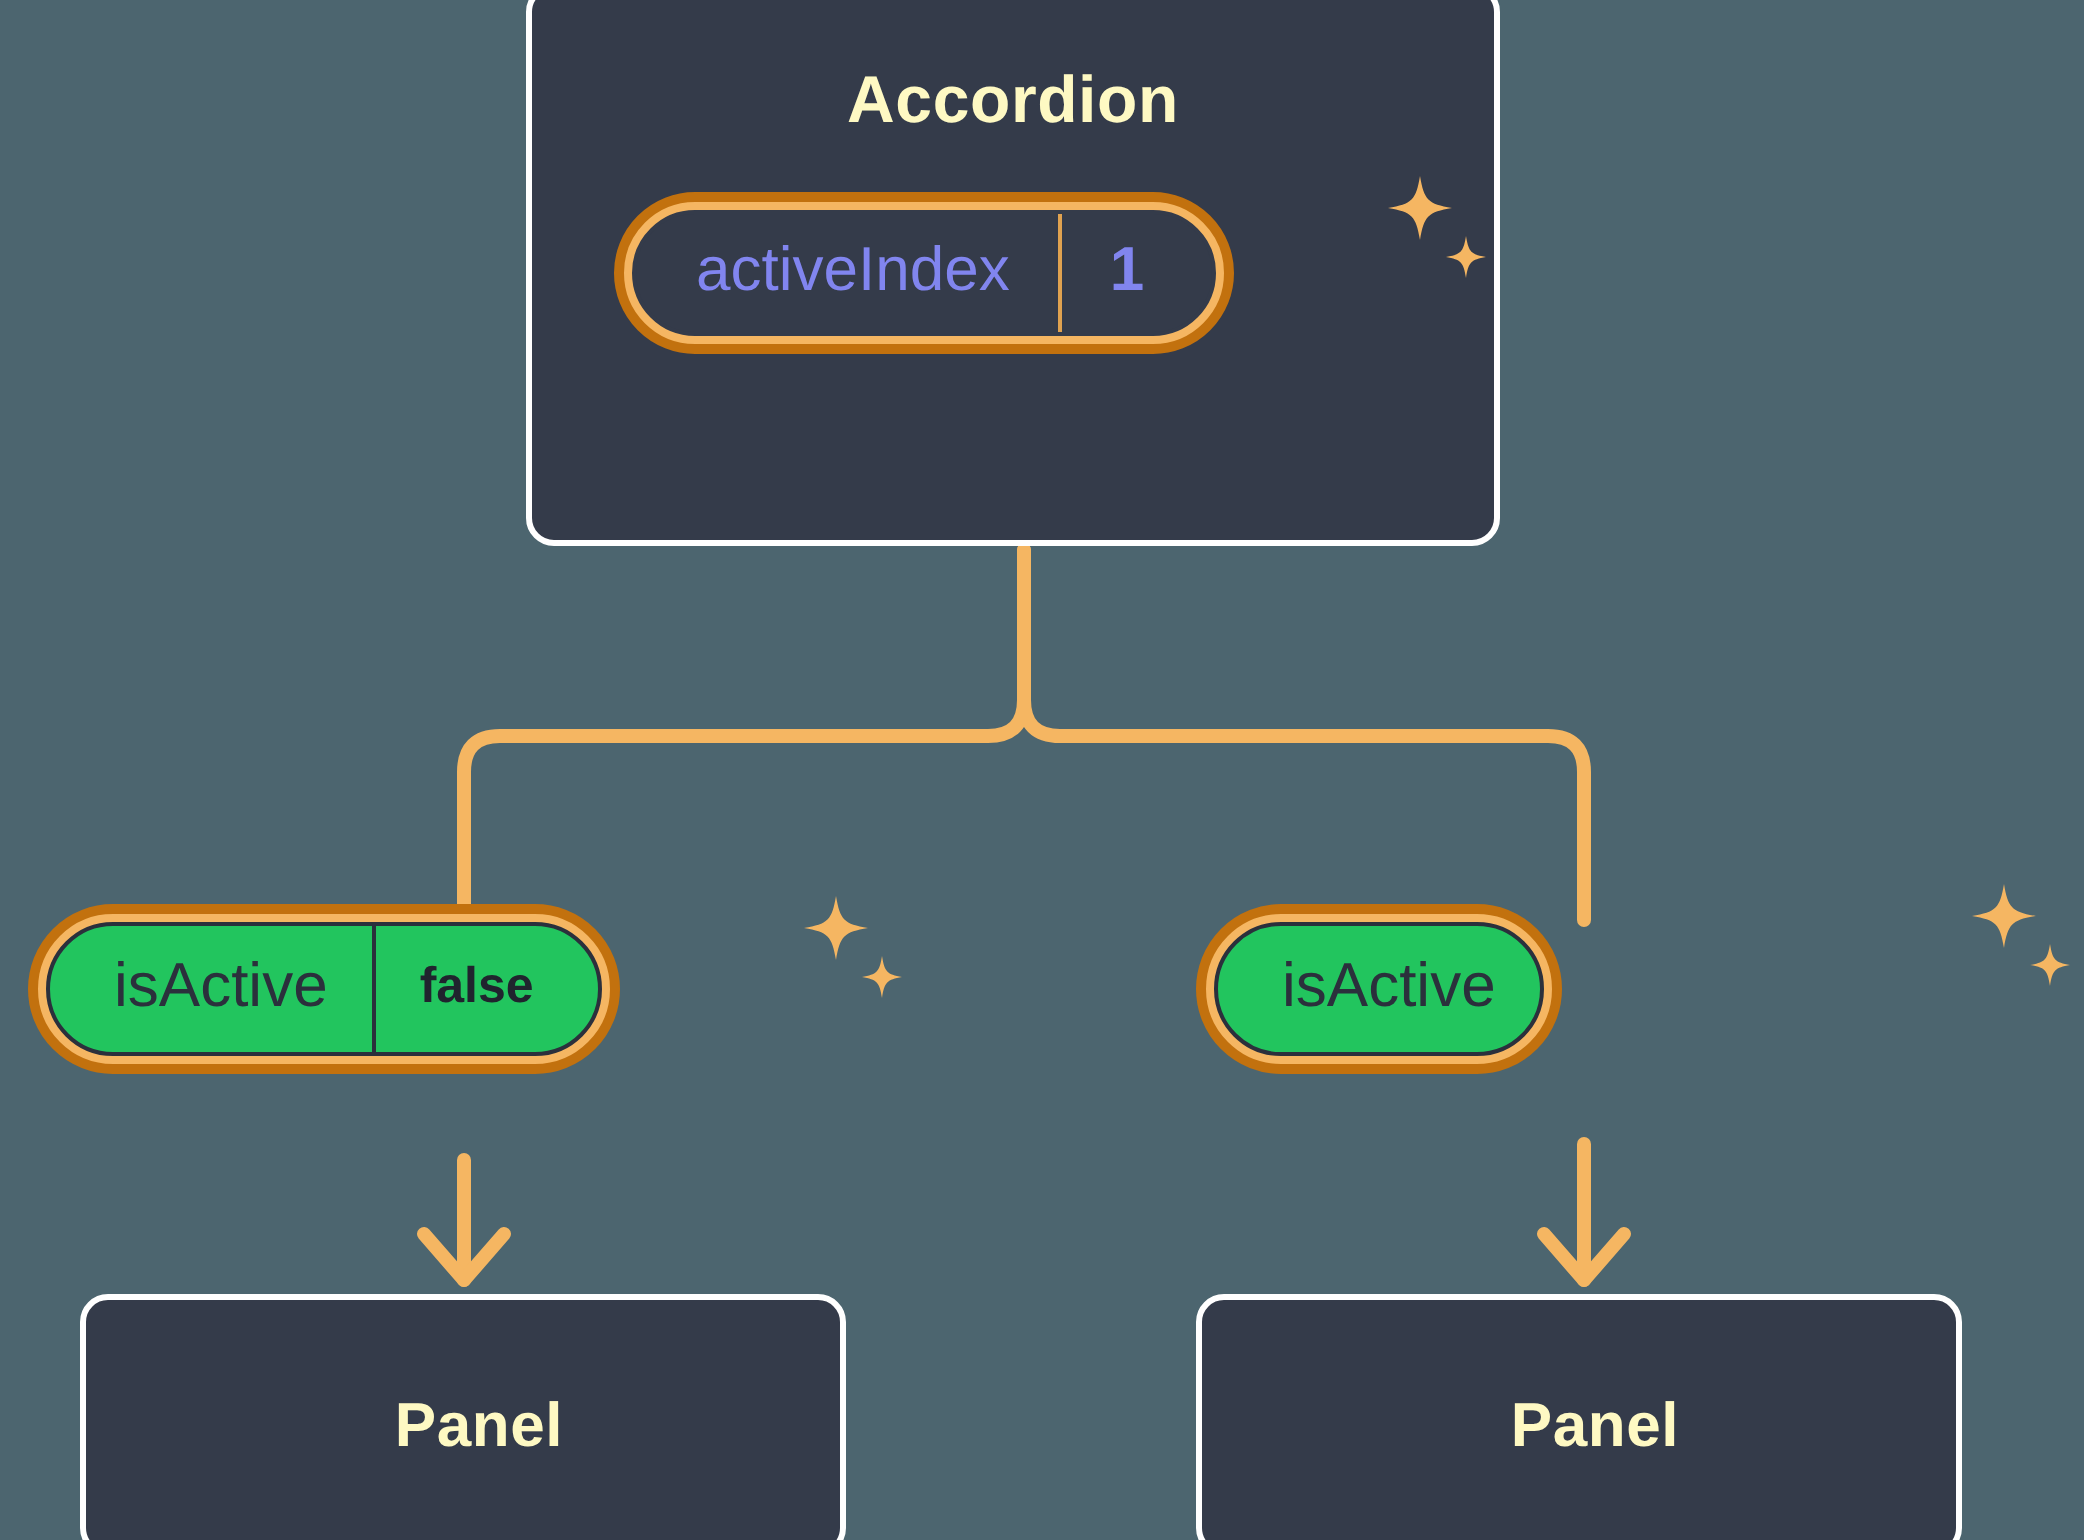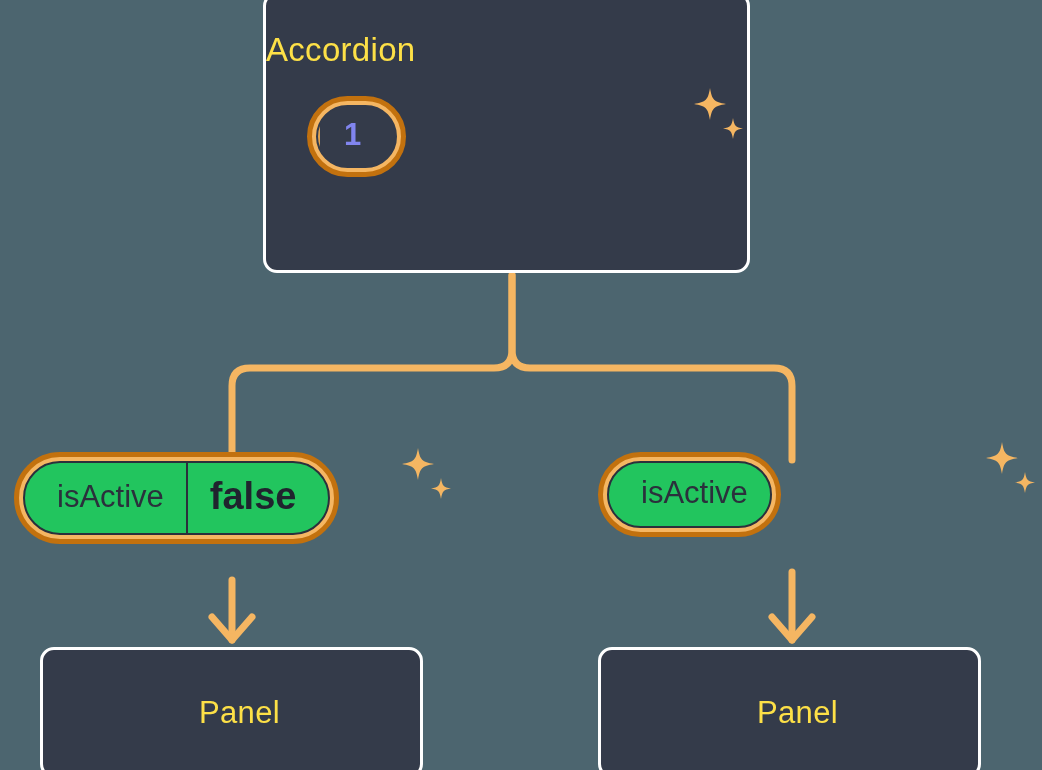--- a/index.html
+++ b/index.html
@@ -37,24 +37,25 @@
   
   .comp-box {
     position: absolute;
     background: #343b4a;
     border: 3px solid #ffffff;
     border-radius: 14px;
     z-index: 2;
   }
 
   .comp-title {
-    color: #fde047;
+    color: #fef9c3;
     font-size: 33px;
-    font-weight: 400;
+    font-weight: 700;
     letter-spacing: 0.3px;
+    text-align: center;
     white-space: nowrap;
   }
 
   
   #accordion-box {
     left: 263px;
     top: -8px;
     width: 487px;
     height: 281px;
     padding-top: 36px;
@@ -127,21 +128,21 @@
     background: #22c55e;
     border: 2px solid #2b303c;
   }
   .pill--purple .pill-key {
     color: #2b303c;
     font-size: 31px;
     padding: 12px 22px 15px 32px;
   }
   .pill--purple .pill-val {
     color: #20242e;
-    font-size: 38px;
+    font-size: 25px;
     font-weight: 700;
     padding: 12px 32px 15px 22px;
     border-left: 2px solid #2b303c;
   }
 
   
   #pill-activeindex { left: 307px; top: 96px; }
   #pill-isactive-left  { left: 14px;  top: 452px; }
   #pill-isactive-right { left: 598px; top: 452px; }
 
@@ -173,20 +174,21 @@
     <path d="M 772 617 L 792 640 L 812 617" stroke="#f5b662" stroke-width="7" stroke-linecap="round" stroke-linejoin="round" fill="none"></path>
   </svg>
 
   <div class="comp-box" id="accordion-box">
     <div class="comp-title">Accordion</div>
   </div>
 
   <div class="pill-wrap" id="pill-activeindex">
     <div class="pill pill--dark">
       <div class="pill-inner">
+        <span class="pill-key">activeIndex</span>
         <span class="pill-val">1</span>
       </div>
     </div>
   </div>
 
   <svg class="sparkle-group" id="sparkles-accordion" viewBox="0 0 64 64" xmlns="http://www.w3.org/2000/svg">
     <path fill="#f5b662" d="M22 4 C24 16 26 18 38 20 C26 22 24 24 22 36 C20 24 18 22 6 20 C18 18 20 16 22 4 Z"></path>
     <path fill="#f5b662" d="M45 34 C46.3 42 47.5 43.2 55 44.5 C47.5 45.8 46.3 47 45 55 C43.7 47 42.5 45.8 35 44.5 C42.5 43.2 43.7 42 45 34 Z"></path>
   </svg>
 

